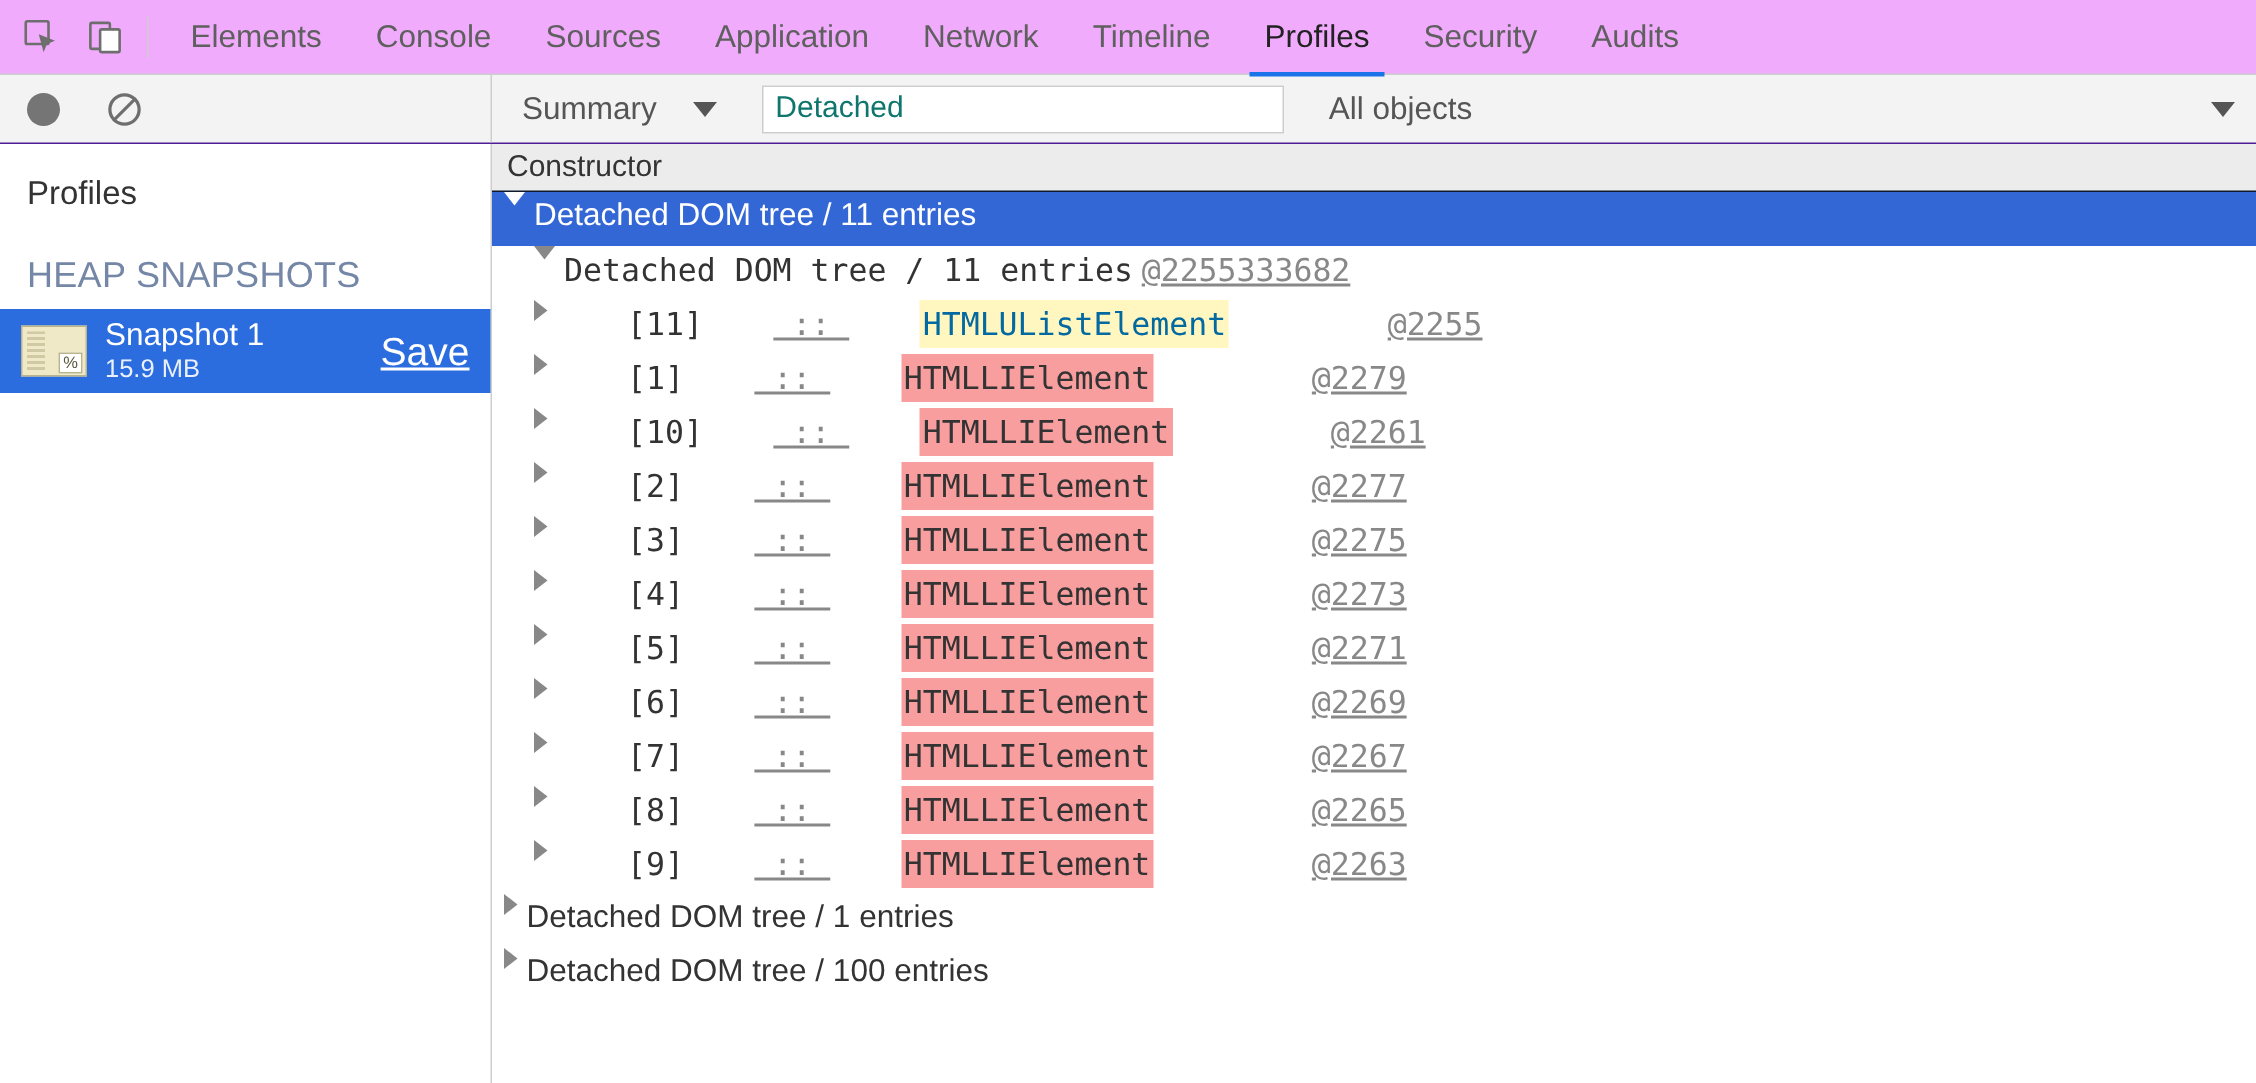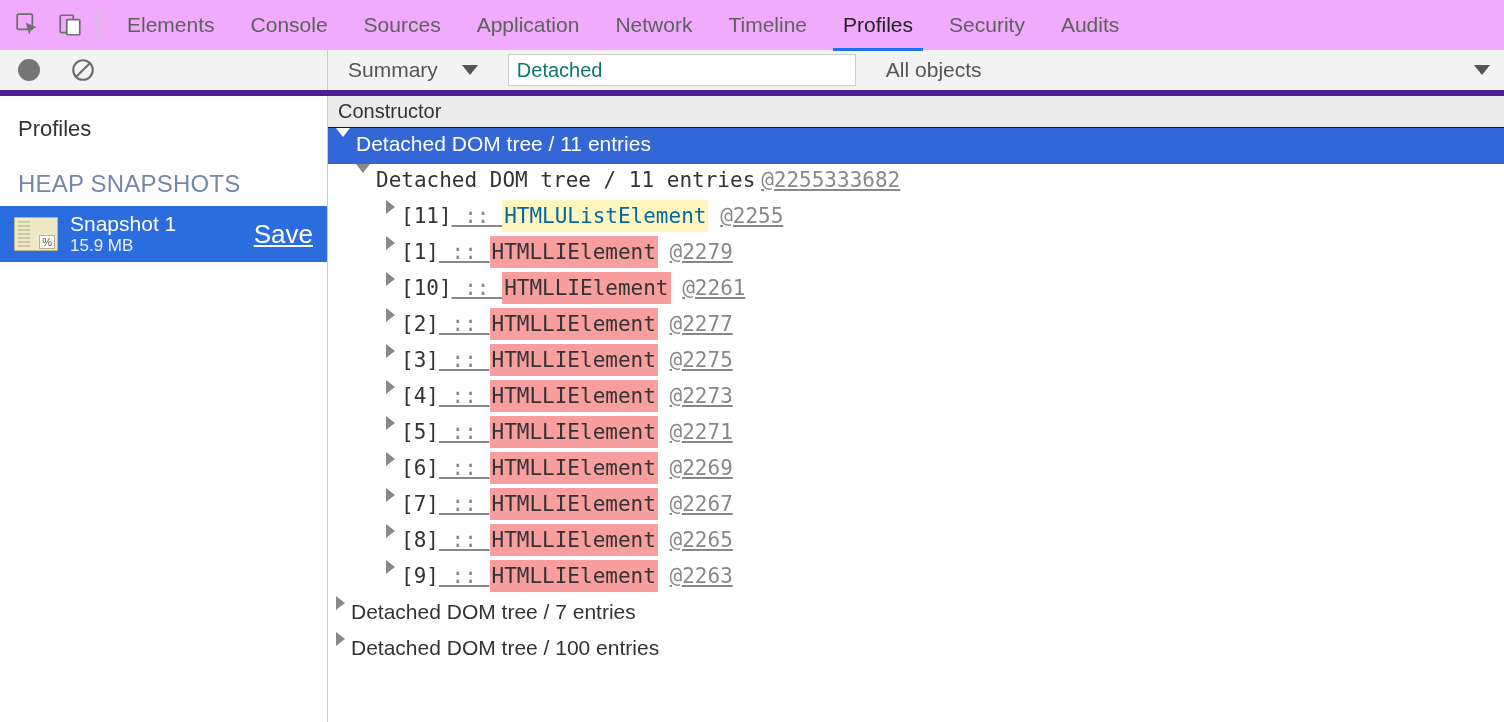--- a/index.html
+++ b/index.html
@@ -4,21 +4,21 @@
 <style>
 * { box-sizing: border-box; margin: 0; padding: 0; }
 body { font-family: -apple-system, BlinkMacSystemFont, "Segoe UI", Helvetica, Arial, sans-serif; font-size: 12px; color: #333; background: #fff; width: 1504px; height: 722px; overflow: hidden; }
 .devtools { display: flex; flex-direction: column; height: 100%; }
 .tabbar { display: flex; align-items: center; height: 50px; border-bottom: 1px solid #cdcdcd; padding: 0 10px; background: #f0abfc; }
 .tabbar .iconbtn { width: 36px; height: 36px; display: flex; align-items: center; justify-content: center; color: #6e6e6e; margin-right: 6px; cursor: pointer; }
 .tabbar .sep { width: 1px; height: 28px; background: #cdcdcd; margin: 0 10px 0 4px; }
 .tab { padding: 0 18px; height: 50px; display: flex; align-items: center; color: #5f5f5f; font-size: 21px; cursor: pointer; position: relative; }
 .tab.active { color: #222; }
 .tab.active::after { content: ""; position: absolute; left: 8px; right: 8px; bottom: -1px; height: 3px; background: #1a73e8; }
-.midbar { display: flex; align-items: stretch; height: 46px; border-bottom: 6px solid #4c1d95; background: #f3f3f3; }
+.midbar { display: flex; align-items: stretch; height: 46px; border-bottom: 1px solid #4c1d95; background: #f3f3f3; }
 .midbar .left { width: 328px; display: flex; align-items: center; padding-left: 18px; gap: 30px; border-right: 1px solid #cdcdcd; }
 .midbar .dot { width: 22px; height: 22px; border-radius: 50%; background: #757575; cursor: pointer; }
 .midbar .noicon { width: 26px; height: 26px; color: #6e6e6e; cursor: pointer; }
 .midbar .right { flex: 1; display: flex; align-items: center; padding: 0 14px; gap: 18px; }
 .dropdown { display: flex; align-items: center; gap: 24px; color: #555; font-size: 21px; cursor: pointer; padding: 0 6px; }
 .chev { width: 0; height: 0; border-left: 8px solid transparent; border-right: 8px solid transparent; border-top: 10px solid #555; }
 .filter-input { height: 32px; width: 348px; font-size: 20px; padding: 2px 8px; border: 1px solid #cdcdcd; background: #fff; margin-left: 6px; color: #0f766e; }
 .body { display: flex; flex: 1; min-height: 0; }
 .sidebar { width: 328px; border-right: 1px solid #cdcdcd; display: flex; flex-direction: column; background: #fff; }
 .sidebar h2 { font-size: 22px; font-weight: 400; color: #333; padding: 20px 18px 10px; }
@@ -33,21 +33,21 @@
 .snapshot .save { font-size: 26px; text-decoration: underline; cursor: pointer; }
 .main { flex: 1; display: flex; flex-direction: column; min-width: 0; }
 .colhead { height: 32px; background: #ececec; border-bottom: 1px solid #0f172a; display: flex; align-items: center; padding-left: 10px; font-size: 20px; color: #333; }
 .tree { font-size: 21px; line-height: 32px; overflow: auto; }
 .row { display: flex; align-items: flex-start; height: 36px; padding-left: 8px; white-space: nowrap; }
 .row.selected { background: #3367d6; color: #fff; }
 .disclosure { width: 0; height: 0; display: inline-block; margin-right: 6px; }
 .disclosure.open { border-left: 7px solid transparent; border-right: 7px solid transparent; border-top: 9px solid currentColor; }
 .disclosure.closed { border-top: 7px solid transparent; border-bottom: 7px solid transparent; border-left: 9px solid #888; }
 .indent1 { padding-left: 28px; }
-.indent2 { padding-left: 58px; }
+.indent2 { padding-left: 28px; gap: 47px; }
 .mono { font-family: Menlo, Consolas, monospace; font-size: 21px; }
 .dim { color: #888; text-decoration: underline; }
 .hl-yellow { background: #fff6c0; color: #0369a1; padding: 0 2px; }
 .hl-red { background: #f99e9e; color: #333; padding: 0 2px; }
 </style>
 </head>
 <body>
 
 <div class="devtools">
 
@@ -236,21 +236,21 @@
               <span class="mono">[9]</span>
               <span class="mono dim">&nbsp;::&nbsp;</span>
               <span class="mono hl-red">HTMLLIElement</span>
               <span>&nbsp;&nbsp;</span>
               <span class="mono dim">@2263</span>
             </div>
           </div>
 
         <div class="row">
           <span class="disclosure closed"></span>
-          <span>Detached DOM tree / 7 entries</span>
+          <span>Detached DOM tree / 1 entries</span>
         </div>
         <div class="row">
           <span class="disclosure closed"></span>
           <span>Detached DOM tree / 100 entries</span>
         </div>
 
       </div>
     </div>
   </div>
 </div>

